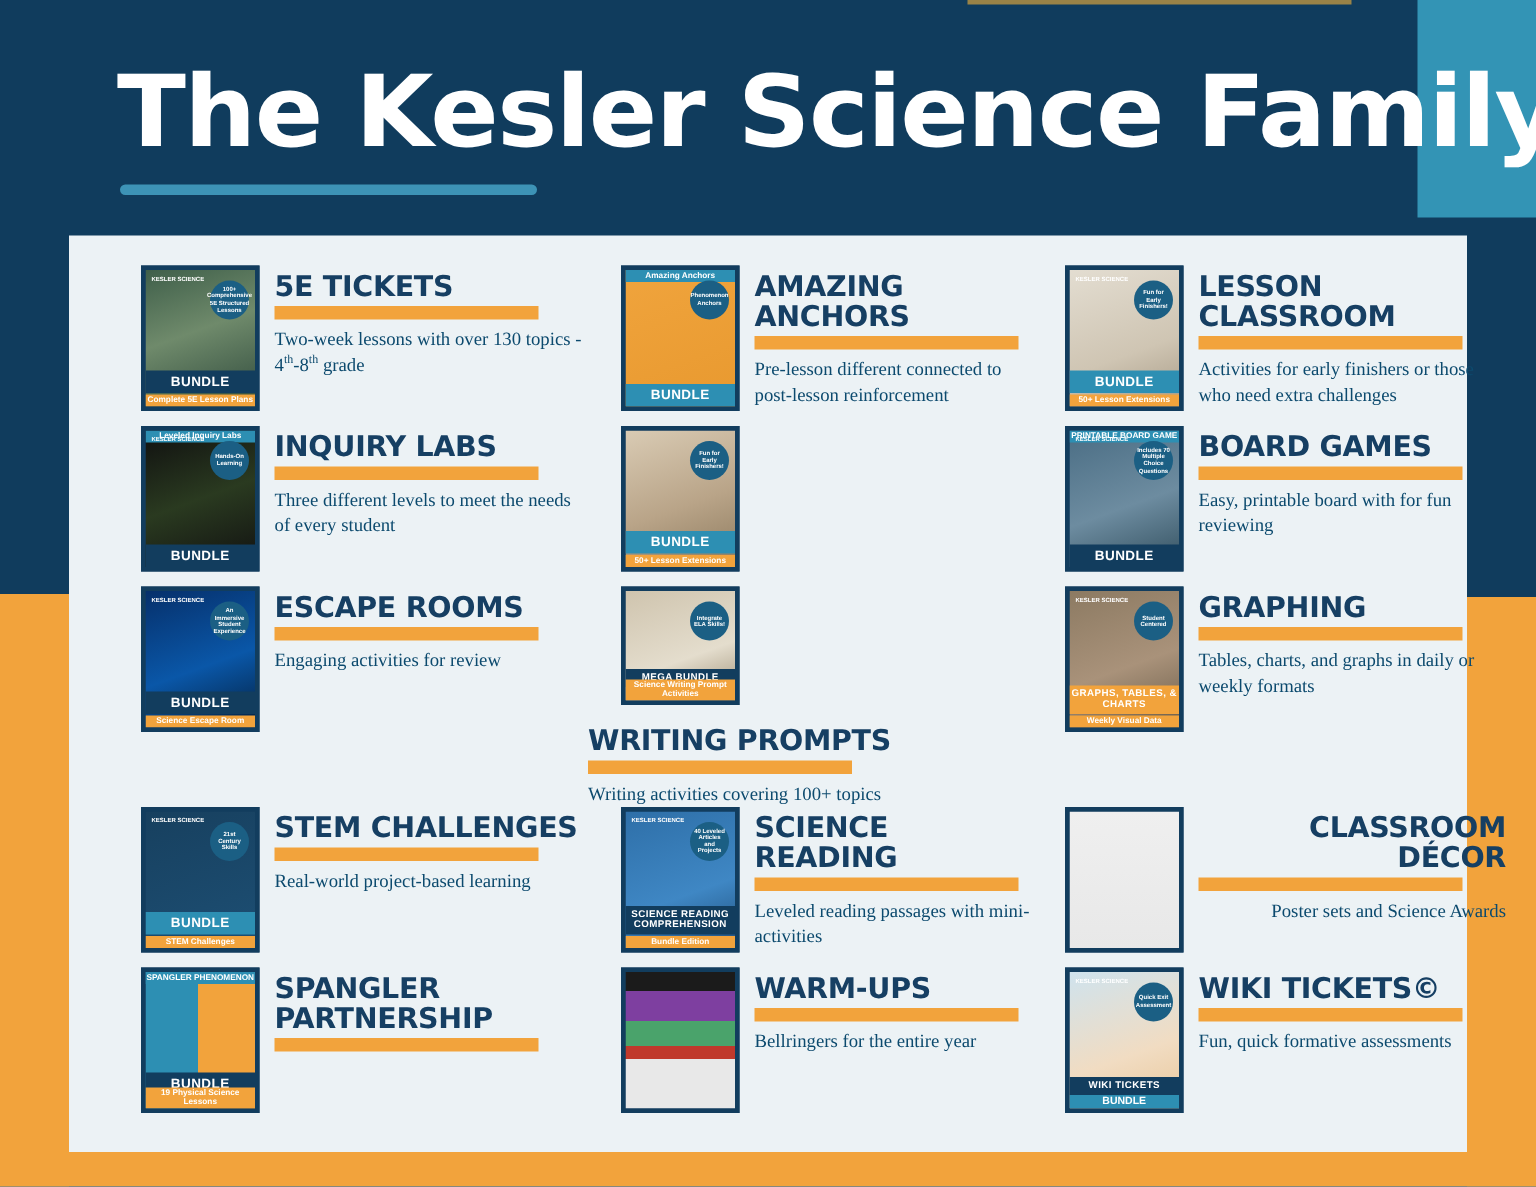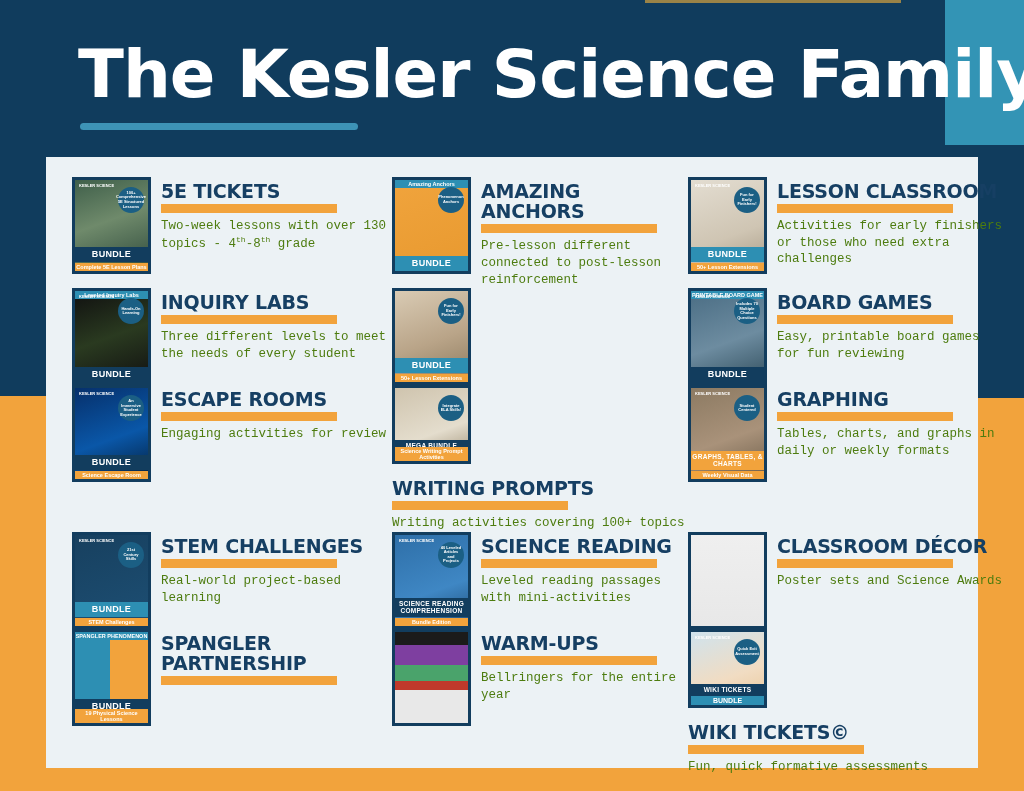--- a/index.html
+++ b/index.html
@@ -44,21 +44,21 @@
     grid-template-columns:320px 296px 316px;
     grid-template-rows:repeat(5, 1fr);
     padding:20px 0 16px 26px;
     column-gap:0px;
   }
   .product-item { display:flex; align-items:flex-start; gap:10px; }
   .thumb {
     width:79px; height:97px; flex:0 0 79px;
     border:3px solid #123d5e; background:#123d5e;
     position:relative; overflow:hidden;
-    font-size:5px; color:#fff;
+    font-size:5px; color:#fff;margin-left:22px;
   }
   .thumb .tband {
     position:absolute; left:0; right:0; bottom:0;
     text-align:center; font-weight:700;
     font-size:9px; letter-spacing:.3px;
     padding:2px 0 3px; background:#123d5e; color:#fff;
   }
   .thumb .tband.teal { background:#2d8fb3; }
   .thumb .tsub {
     position:absolute; left:0; right:0; bottom:0;
@@ -86,22 +86,22 @@
   }
 
   .ptext { padding-top:4px; min-width:0; }
   .ptitle {
     font-size:19px; font-weight:700; color:#163f63;
     line-height:1.06; letter-spacing:-0.2px;
     font-family:"DejaVu Sans", sans-serif;
   }
   .prule { height:9px; background:#f2a33c; margin:3px 0 5px; }
   .pdesc {
-    font-size:12.5px; color:#4d7c0f; line-height:1.33;
-    font-family:Liberation Mono, monospace;
+    font-size:12.5px; color:#0c4a6e; line-height:1.33;
+    font-family:Liberation Serif, serif;
   }
   .pdesc sup { font-size:8px; vertical-align:super; }
   .col2 .prule { width:176px; }
   .col1 .prule { width:176px; }
   .col3 .prule { width:176px; }
 </style>
 </head>
 <body>
 
 <div id="bg-navy"></div>
@@ -185,21 +185,21 @@
         <div class="thumb">
           <div class="art" style="background: linear-gradient(160deg, rgb(74, 109, 132) 0%, rgb(109, 140, 160) 55%, rgb(51, 80, 95) 100%);"></div>
           <div class="logo">KESLER SCIENCE</div>
           <div class="ttop">PRINTABLE BOARD GAME</div>
           <div class="badge">Includes 70 Multiple Choice Questions</div>
           <div class="tband" style="bottom: 0px;">BUNDLE</div>
         </div>
         <div class="ptext">
           <div class="ptitle">BOARD GAMES</div>
           <div class="prule"></div>
-          <div class="pdesc">Easy, printable board games for fun reviewing</div>
+          <div class="pdesc">Easy, printable board with for fun reviewing</div>
         </div>
       </div>
       <div class="product-item col1" style="grid-area: 3 / 1;">
         <div class="thumb">
           <div class="art" style="background: linear-gradient(160deg, rgb(6, 48, 107) 0%, rgb(10, 87, 168) 55%, rgb(4, 32, 63) 100%);"></div>
           <div class="logo">KESLER SCIENCE</div>
           <div class="badge">An Immersive Student Experience</div>
           <div class="tband" style="bottom: 9px;">BUNDLE</div>
           <div class="tsub">Science Escape Room</div>
         </div>
@@ -257,21 +257,21 @@
           <div class="badge">40 Leveled Articles and Projects</div>
           <div class="tband" style="font-size: 6.5px; bottom: 9px;">SCIENCE READING COMPREHENSION</div>
           <div class="tsub">Bundle Edition</div>
         </div>
         <div class="ptext">
           <div class="ptitle">SCIENCE READING</div>
           <div class="prule"></div>
           <div class="pdesc">Leveled reading passages with mini-activities</div>
         </div>
       </div>
-      <div class="product-item col3" style="grid-area: 4 / 3;">
+      <div class="product-item col3" style="grid-area: 4 / 3; text-align: right;">
         <div class="thumb">
           <div class="art" style="background: linear-gradient(rgb(239, 239, 239) 0%, rgb(232, 232, 232) 100%);"></div>
         </div>
         <div class="ptext">
           <div class="ptitle">CLASSROOM DÉCOR</div>
           <div class="prule"></div>
           <div class="pdesc">Poster sets and Science Awards</div>
         </div>
       </div>
       <div class="product-item col1" style="grid-area: 5 / 1;">
@@ -289,21 +289,21 @@
       <div class="product-item col2" style="grid-area: 5 / 2;">
         <div class="thumb">
           <div class="art" style="background: linear-gradient(rgb(27, 27, 27) 0%, rgb(27, 27, 27) 14%, rgb(126, 63, 160) 14%, rgb(126, 63, 160) 36%, rgb(74, 163, 107) 36%, rgb(74, 163, 107) 54%, rgb(192, 57, 43) 54%, rgb(192, 57, 43) 64%, rgb(232, 232, 232) 64%, rgb(232, 232, 232) 100%);"></div>
         </div>
         <div class="ptext">
           <div class="ptitle">WARM-UPS</div>
           <div class="prule"></div>
           <div class="pdesc">Bellringers for the entire year</div>
         </div>
       </div>
-      <div class="product-item col3" style="grid-area: 5 / 3; flex-direction: column;">
+      <div class="product-item col3" style="grid-area: 5 / 3;">
         <div class="thumb">
           <div class="art" style="background: linear-gradient(160deg, rgb(207, 227, 238) 0%, rgb(241, 220, 194) 60%, rgb(233, 199, 154) 100%);"></div>
           <div class="logo">KESLER SCIENCE</div>
           <div class="badge">Quick Exit Assessment</div>
           <div class="tband" style="font-size: 6.5px; bottom: 9px;">WIKI TICKETS</div>
           <div class="tsub" style="background: rgb(45, 143, 179); font-size: 7px;">BUNDLE</div>
         </div>
         <div class="ptext">
           <div class="ptitle">WIKI TICKETS©</div>
           <div class="prule"></div>

